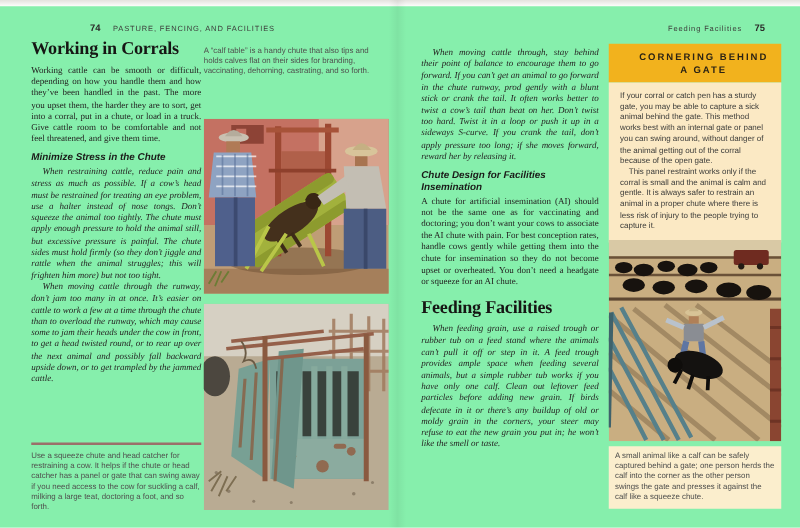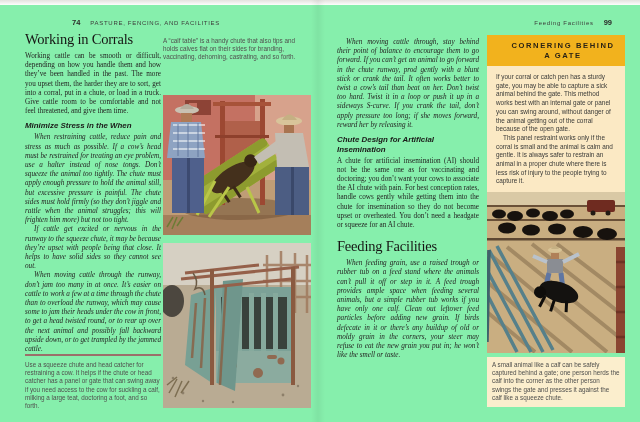--- a/index.html
+++ b/index.html
@@ -30,21 +30,21 @@
     display: flex; align-items: baseline; gap: 10px;
     white-space: nowrap;
   }
   .runhead .pagenum { font-size: 7.5px; font-weight: bold; letter-spacing: 0; color: #2a2a28; }
   .runhead-left { left: 72px; }
   .runhead-right { right: 28px; }
   
   .col { position: absolute; }
   .h1 {
     font-family: "Liberation Serif", serif;
-    font-weight: normal; font-size: 14.5px; line-height: 16px;
+    font-weight: bold; font-size: 14.5px; line-height: 16px;
     color: #161614; margin: 0 0 5px 0; letter-spacing: -0.2px;
   }
   .h2 {
     font-family: "Liberation Sans", sans-serif;
     font-weight: bold; font-style: italic;
     font-size: 7.9px; line-height: 9.5px;
     color: #1a1a18; margin: 5px 0 2.5px 0;
   }
   p.body {
     font-size: 7.2px; line-height: 9.2px;
@@ -88,29 +88,28 @@
 
 <div class="spread">
   <div class="scan-edge-top"></div>
 
   <div class="runhead runhead-left">
     <span class="pagenum">74</span>
     <span>PASTURE, FENCING, AND FACILITIES</span>
   </div>
   <div class="runhead runhead-right">
     <span>Feeding Facilities</span>
-    <span class="pagenum">99</span>
+    <span class="pagenum">75</span>
   </div>
 
   <div class="col" style="left:25px; top:31px; width:136px;">
     <div class="h1">Working in Corrals</div>
     <p class="body">Working cattle can be smooth or difficult, depending on how you handle them and how they’ve been handled in the past. The more you upset them, the harder they are to sort, get into a corral, put in a chute, or load in a truck. Give cattle room to be comfortable and not feel threatened, and give them time.</p>
-    <div class="h2">Minimize Stress in the When</div>
+    <div class="h2">Minimize Stress in the Chute</div>
     <p class="body indent">When restraining cattle, reduce pain and stress as much as possible. If a cow’s head must be restrained for treating an eye problem, use a halter instead of nose tongs. Don’t squeeze the animal too tightly. The chute must apply enough pressure to hold the animal still, but excessive pressure is painful. The chute sides must hold firmly (so they don’t jiggle and rattle when the animal struggles; this will frighten him more) but not too tight.</p>
-    <p class="body indent">If cattle get excited or nervous in the runway to the squeeze chute, it may be because they’re upset with people being that close. It helps to have solid sides so they cannot see out.</p>
     <p class="body indent">When moving cattle through the runway, don’t jam too many in at once. It’s easier on cattle to work a few at a time through the chute than to overload the runway, which may cause some to jam their heads under the cow in front, to get a head twisted round, or to rear up over the next animal and possibly fall backward upside down, or to get trampled by the jammed cattle.</p>
   </div>
 
   <div class="col" style="left:25px; top:354px; width:136px;">
     <div class="caption-rule"></div>
     <p class="caption">Use a squeeze chute and head catcher for restraining a cow. It helps if the chute or head catcher has a panel or gate that can swing away if you need access to the cow for suckling a calf, milking a large teat, doctoring a foot, and so forth.</p>
   </div>
 
   <div class="col" style="left:163px; top:37px; width:148px;">
     <p class="caption">A “calf table” is a handy chute that also tips and holds calves flat on their sides for branding, vaccinating, dehorning, castrating, and so forth.</p>
@@ -209,21 +208,21 @@
       <path d="M18 36 L136 24 M22 30 L96 22 M50 44 L128 36" stroke="#95604a" stroke-width="3" fill="none"></path>
       <rect x="47" y="26" width="4" height="116" fill="#8a5a40"></rect>
       <rect x="128" y="24" width="4" height="118" fill="#8a5a40"></rect>
       <path d="M30 30 q6 8 2 16 q8 -4 10 6" stroke="#6b5b45" stroke-width="1.5" fill="none"></path>
     </g>
     <path d="M6 150 l8 -14 M12 154 l7 -16 M18 150 l8 -12 M4 142 l10 -8" stroke="#7d6e52" stroke-width="1.5" fill="none"></path>
   </svg>
 
   <div class="col" style="left:337px; top:38px; width:142px;">
     <p class="body indent">When moving cattle through, stay behind their point of balance to encourage them to go forward. If you can’t get an animal to go forward in the chute runway, prod gently with a blunt stick or crank the tail. It often works better to twist a cow’s tail than beat on her. Don’t twist too hard. Twist it in a loop or push it up in a sideways S-curve. If you crank the tail, don’t apply pressure too long; if she moves forward, reward her by releasing it.</p>
-    <div class="h2">Chute Design for Artificial Insemination</div>
+    <div class="h2">Chute Design for Facilities Insemination</div>
     <p class="body">A chute for artificial insemination (AI) should not be the same one as for vaccinating and doctoring; you don’t want your cows to associate the AI chute with pain. For best conception rates, handle cows gently while getting them into the chute for insemination so they do not become upset or overheated. You don’t need a headgate or squeeze for an AI chute.</p>
     <div class="h1" style="margin-top:8px;">Feeding Facilities</div>
     <p class="body indent">When feeding grain, use a raised trough or rubber tub on a feed stand where the animals can’t pull it off or step in it. A feed trough provides ample space when feeding several animals, but a simple rubber tub works if you have only one calf. Clean out leftover feed particles before adding new grain. If birds defecate in it or there’s any buildup of old or moldy grain in the corners, your steer may refuse to eat the new grain you put in; he won’t like the smell or taste.</p>
   </div>
 
   <div class="col" style="left:487px; top:35px; width:138px;">
     <div class="sidebar-head">CORNERING BEHIND A GATE</div>
     <div class="sidebar-body">
       <p>If your corral or catch pen has a sturdy gate, you may be able to capture a sick animal behind the gate. This method works best with an internal gate or panel you can swing around, without danger of the animal getting out of the corral because of the open gate.</p>
       <p class="si">This panel restraint works only if the corral is small and the animal is calm and gentle. It is always safer to restrain an animal in a proper chute where there is less risk of injury to the people trying to capture it.</p>

